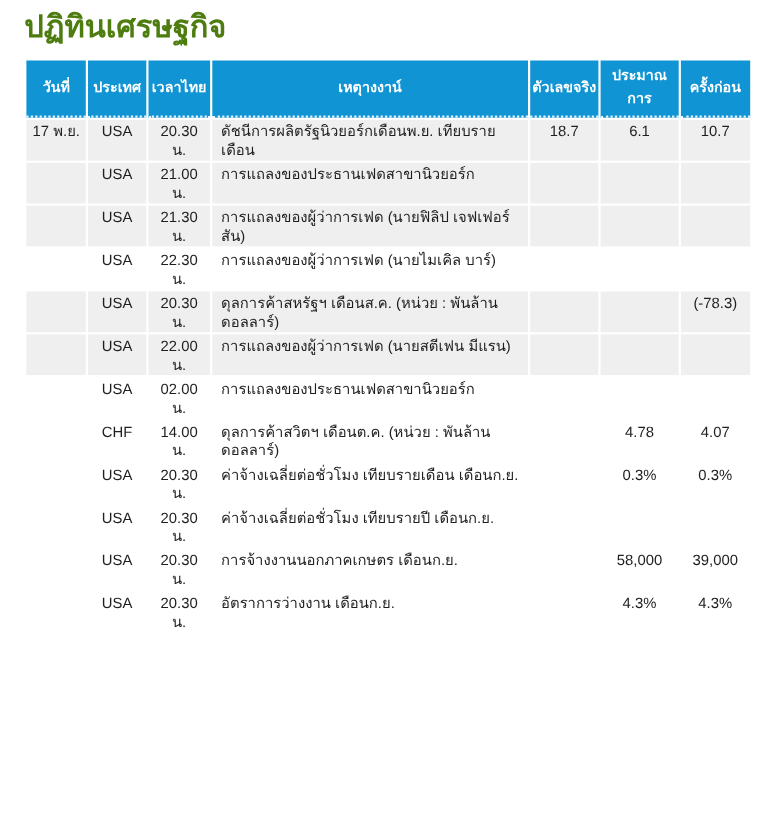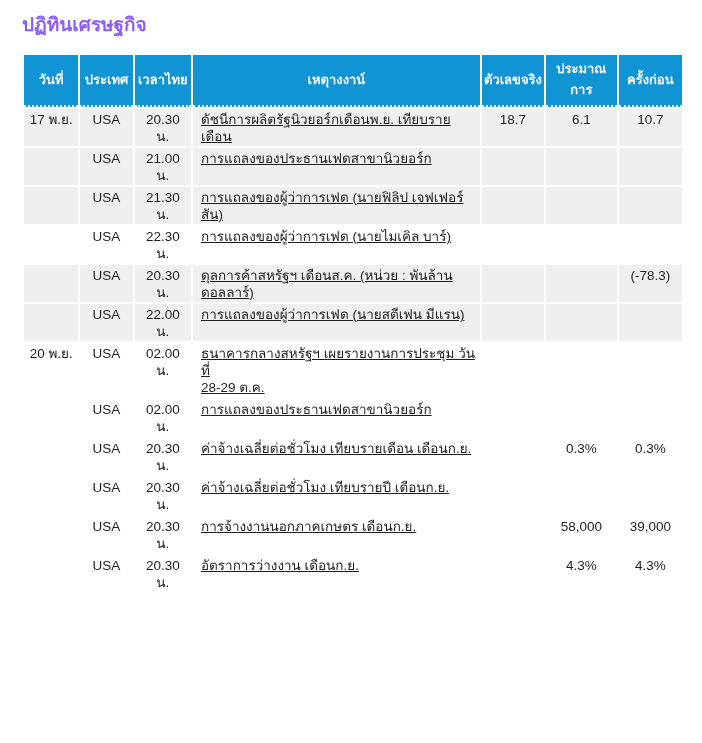--- a/index.html
+++ b/index.html
@@ -5,21 +5,21 @@
   html,body { margin:0; padding:0; }
   body {
     width:702px; height:743px; background:#ffffff;
     font-family:"Liberation Sans","DejaVu Sans",sans-serif;
     color:#1f1f1f;
     -webkit-font-smoothing:antialiased;
     overflow:hidden;
   }
   .page { padding:6px 20px 0 22px; }
   .page-title {
-    font-size:19px; font-weight:bold; color:#8b5cf6;
+    font-size:28px; font-weight:bold; color:#4d7c0f;
     margin:4px 0 13px 0; line-height:30px;
   }
   table.calendar {
     border-collapse:separate; border-spacing:2px;
     width:662px; table-layout:fixed;
   }
   col.c-date     { width:54px; }
   col.c-country  { width:52px; }
   col.c-time     { width:56px; }
   col.c-event    { width:285px; }
@@ -35,21 +35,20 @@
   }
   td {
     font-size:13.5px; height:18px; line-height:17px;
     padding:2px 3px 1px 3px; text-align:center;
     vertical-align:top; background:#ffffff;
   }
   tr.shaded td { background:var(--band-gray,#efefef); }
   td.cell-event {
     text-align:left; padding-left:8px;
     white-space:pre-line;
-    text-decoration:underline;
   }
 </style>
 </head>
 <body>
 
 <div class="page">
   <div class="page-title">ปฏิทินเศรษฐกิจ</div>
 
   <table class="calendar">
     <colgroup>
@@ -121,37 +120,36 @@
         <tr class="shaded">
           <td class="cell-date"></td>
           <td class="cell-country">USA</td>
           <td class="cell-time">22.00 น.</td>
           <td class="cell-event">การแถลงของผู้ว่าการเฟด (นายสตีเฟน มีแรน)</td>
           <td class="cell-actual"></td>
           <td class="cell-forecast"></td>
           <td class="cell-previous"></td>
         </tr>
         <tr class="">
-          <td class="cell-date">20 พ.ย.</td>
-          <td class="cell-country">USA</td>
-          <td class="cell-time">02.00 น.</td>
-          <td class="cell-event">ธนาคารกลางสหรัฐฯ เผยรายงานการประชุม วันที่
-28-29 ต.ค.</td>
-          <td class="cell-actual"></td>
-          <td class="cell-forecast"></td>
-          <td class="cell-previous"></td>
-        </tr>
-        <tr class="">
           <td class="cell-date"></td>
           <td class="cell-country">USA</td>
           <td class="cell-time">02.00 น.</td>
           <td class="cell-event">การแถลงของประธานเฟดสาขานิวยอร์ก</td>
           <td class="cell-actual"></td>
           <td class="cell-forecast"></td>
           <td class="cell-previous"></td>
+        </tr>
+        <tr class="">
+          <td class="cell-date"></td>
+          <td class="cell-country">CHF</td>
+          <td class="cell-time">14.00 น.</td>
+          <td class="cell-event">ดุลการค้าสวิตฯ เดือนต.ค. (หน่วย : พันล้านดอลลาร์)</td>
+          <td class="cell-actual"></td>
+          <td class="cell-forecast">4.78</td>
+          <td class="cell-previous">4.07</td>
         </tr>
         <tr class="">
           <td class="cell-date"></td>
           <td class="cell-country">USA</td>
           <td class="cell-time">20.30 น.</td>
           <td class="cell-event">ค่าจ้างเฉลี่ยต่อชั่วโมง เทียบรายเดือน เดือนก.ย.</td>
           <td class="cell-actual"></td>
           <td class="cell-forecast">0.3%</td>
           <td class="cell-previous">0.3%</td>
         </tr>

